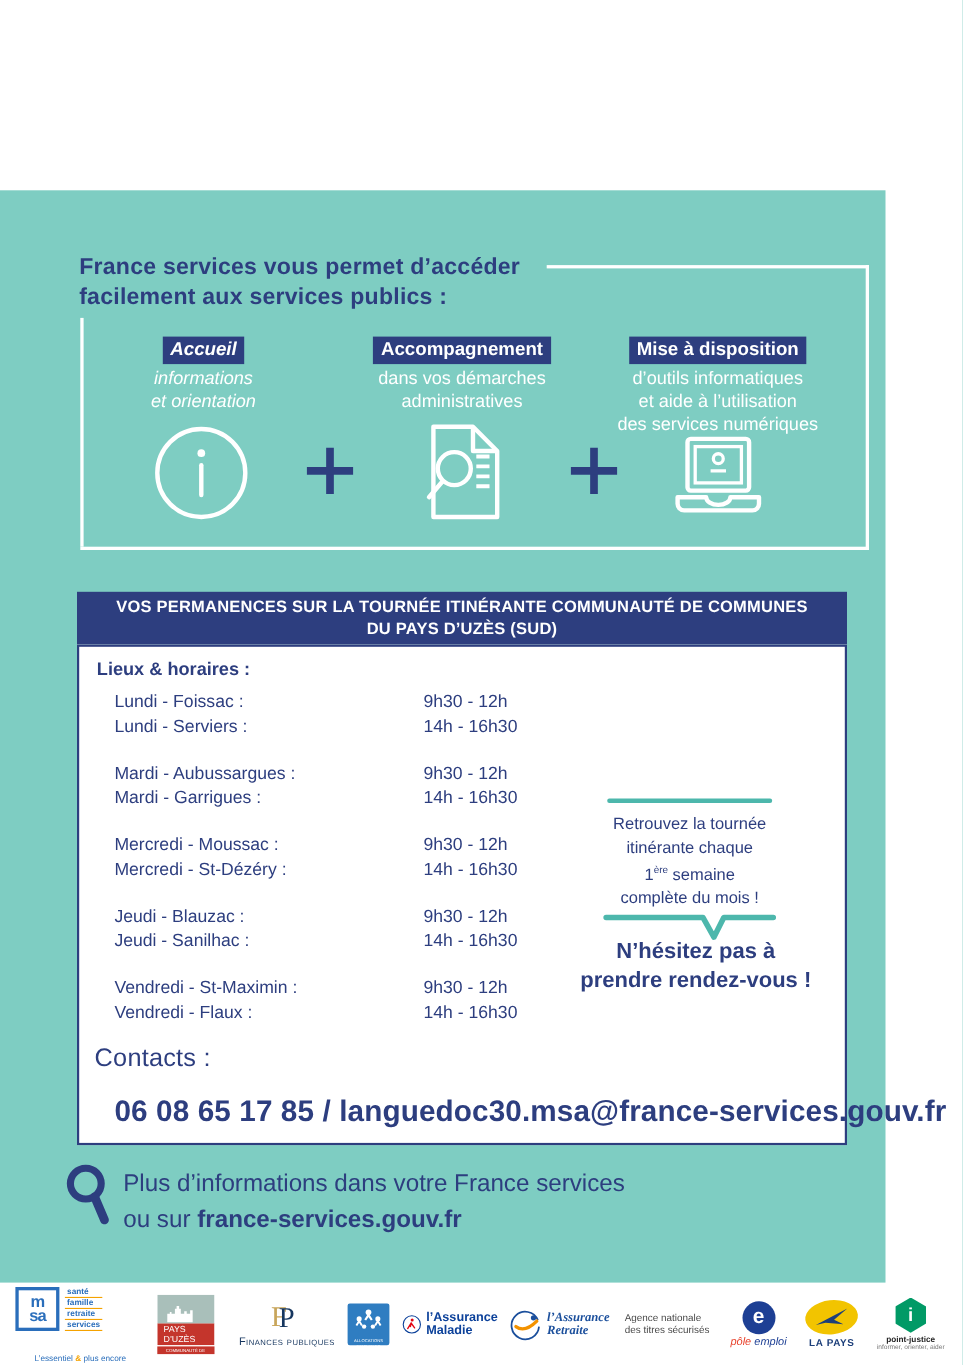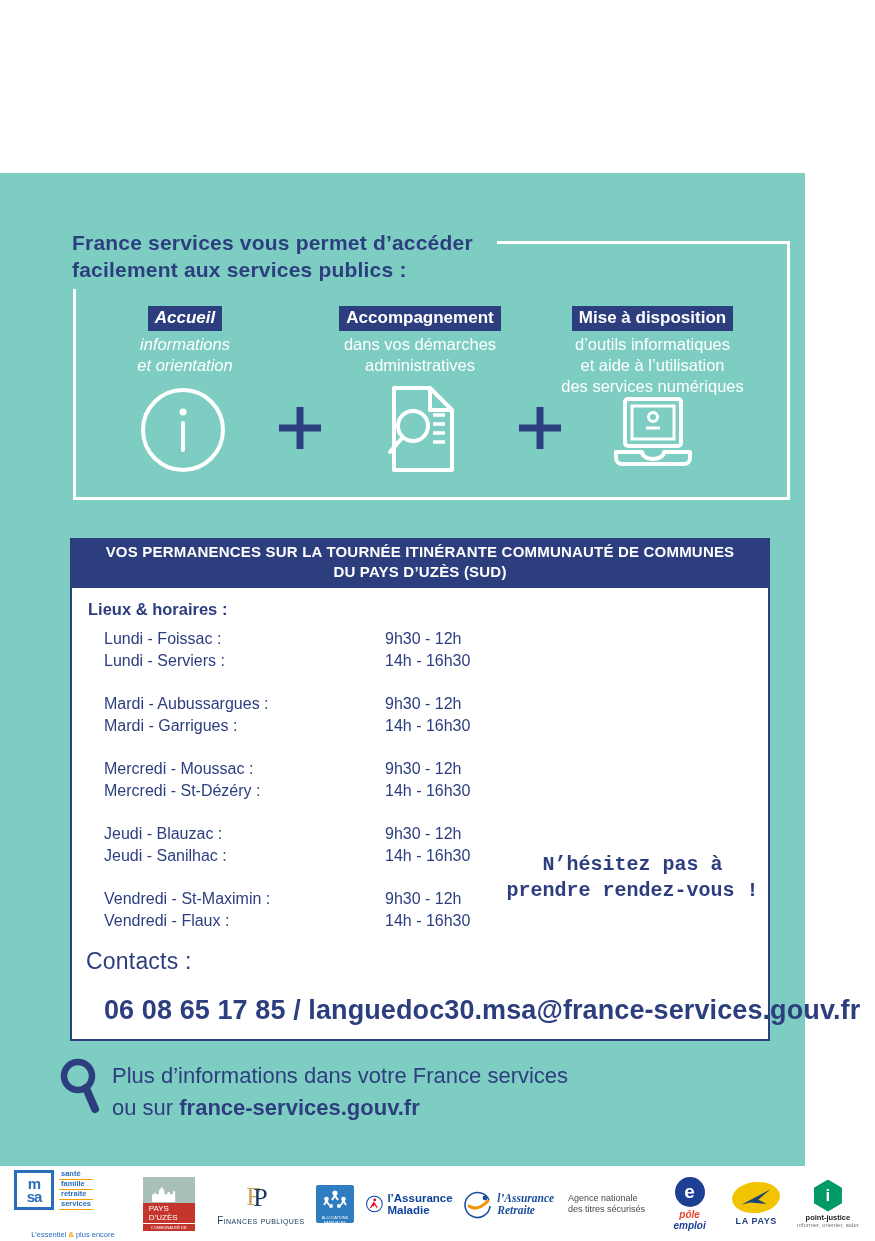--- a/index.html
+++ b/index.html
@@ -42,21 +42,21 @@
   .sch-row { position:relative; line-height:22px; height:22px; }
   .sch-time { position:absolute; left:281px; top:0; }
 
   
   .bubble { left:537px; top:726px; width:180px; text-align:center; }
   .bubble-top-line { width:150px; height:4px; background:#4db7ac; margin:0 auto; border-radius:2px; }
   .bubble-text { margin-top:9px; color:#2d3e7f; font-size:15px; line-height:21px; }
   .bubble-text .sup { font-size:9px; vertical-align:6px; }
   .bubble-tail { display:block; margin:4px auto 0; }
 
-  .cta { left:505px; top:852px; width:255px; text-align:center; color:#2d3e7f; font-size:20px; font-weight:bold; line-height:26px;font-family:Liberation Mono, monospace; }
+  .cta { left:505px; top:852px; width:255px; text-align:center; color:#2d3e7f; font-size:20px; font-weight:bold; line-height:26px; }
 
   .contacts-heading { left:86px; top:948px; color:#2d3e7f; font-size:23px; font-weight:500; letter-spacing:0.2px; }
   .contact-value { left:104px; top:995px; color:#2d3e7f; font-size:27px; font-weight:bold; letter-spacing:0.1px; }
 
   
   .maginfo-text { left:112px; top:1060px; color:#2d3e7f; font-size:22px; line-height:32px; }
   .maginfo-text b { font-weight:bold; }
 
   
   .logos { left:14px; top:1172px; width:846px; height:64px; display:flex; align-items:center; justify-content:space-between; background:#fff; }
@@ -98,21 +98,21 @@
   .ar { width:94px; }
   .am-text { margin-left:4px; color:#0c419a; font-weight:bold; font-size:11.5px; line-height:12px; }
   .ar-text { margin-left:4px; color:#1b4f9c; font-weight:bold; font-style:italic; font-size:11.5px; line-height:12px; font-family:"Liberation Serif", serif; }
 
   
   .ants { width:84px; color:#4a4a4a; font-size:9px; line-height:11px; }
 
   
   .pe { width:54px; text-align:center; }
   .pe-circle { width:30px; height:30px; border-radius:50%; background:#1d3f94; color:#fff; font-weight:bold; font-size:19px; line-height:29px; text-align:center; margin:0 auto; }
-  .pe-words { margin-top:2px; font-size:10px; font-weight:bold; font-style:italic; }
+  .pe-words { margin-top:2px; font-size:10px; font-weight:normal; font-style:italic; }
   .pe-words .w1 { color:#e8432d; }
   .pe-words .w2 { color:#1d3f94; }
 
   
   .lp { width:58px; text-align:center; }
   .lp-oval { width:48px; height:31px; background:#f2c400; border-radius:50%; margin:0 auto; display:flex; align-items:center; justify-content:center; transform:rotate(-6deg); }
   .lp-label { margin-top:3px; color:#1d3f7a; font-weight:bold; font-size:9px; letter-spacing:0.6px; }
 
   
   .pj { width:64px; text-align:center; }
@@ -246,20 +246,32 @@
         <span>Vendredi - St-Maximin :</span>
         <span class="sch-time">9h30 - 12h</span>
       </div>
       <div class="sch-row">
         <span>Vendredi - Flaux :</span>
         <span class="sch-time">14h - 16h30</span>
       </div>
     </div>
   </div>
 
+  <div class="abs bubble">
+    <div class="bubble-top-line"></div>
+    <div class="bubble-text">
+      <div>Retrouvez la tournée</div>
+      <div>itinérante chaque</div>
+      <div><span>1</span><span class="sup">ère</span><span> semaine</span></div>
+      <div>complète du mois !</div>
+    </div>
+    <svg class="bubble-tail" width="160" height="26" viewBox="0 0 160 26">
+      <path d="M4 3 H92 L102 21 L111 3 H156" fill="none" stroke="#4db7ac" stroke-width="5" stroke-linejoin="round" stroke-linecap="round"></path>
+    </svg>
+  </div>
 
   <div class="abs cta">
     <div>N’hésitez pas à</div>
     <div>prendre rendez-vous !</div>
   </div>
 
   <div class="abs contacts-heading">Contacts :</div>
   <div class="abs contact-value">06 08 65 17 85 / languedoc30.msa@france-services.gouv.fr</div>
 
   <svg class="abs" style="left:58px; top:1058px;" width="48" height="60" viewBox="0 0 48 60">

